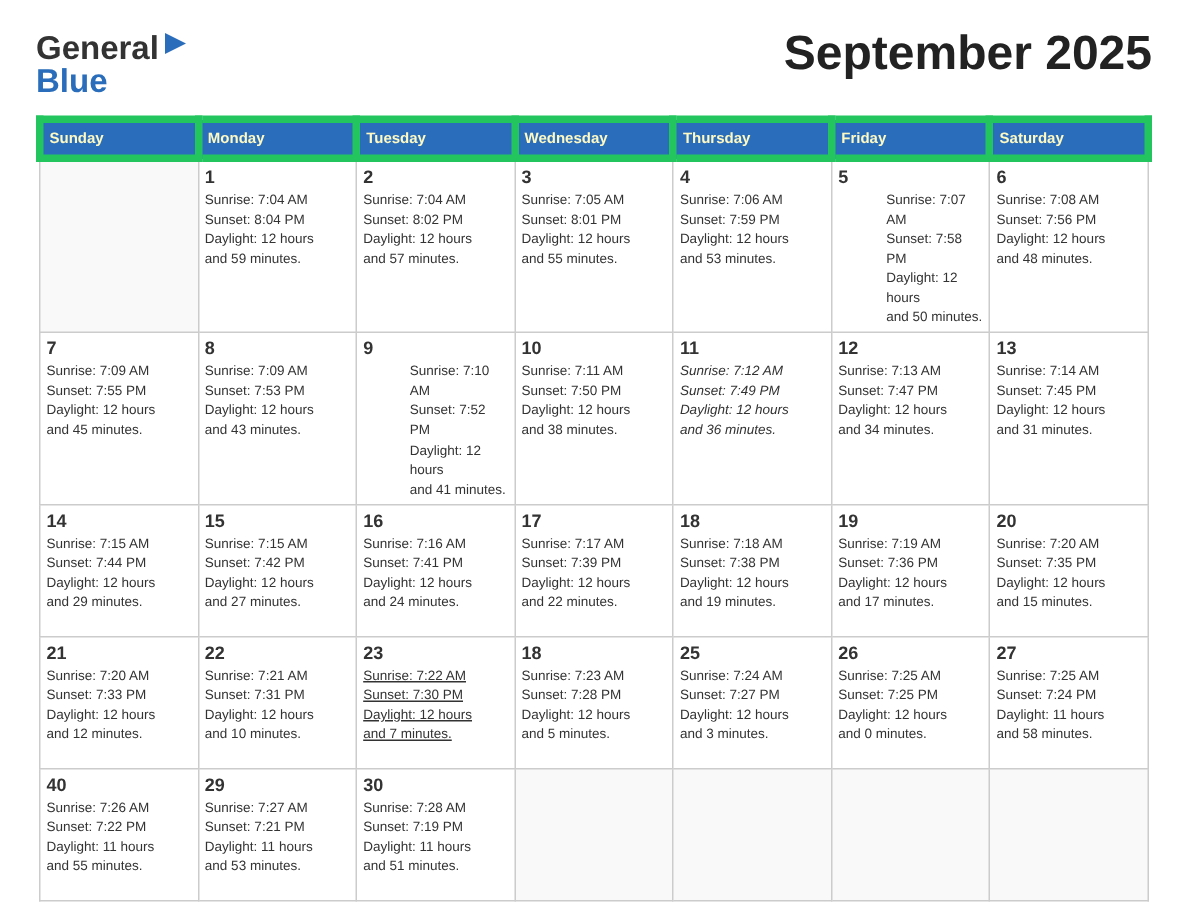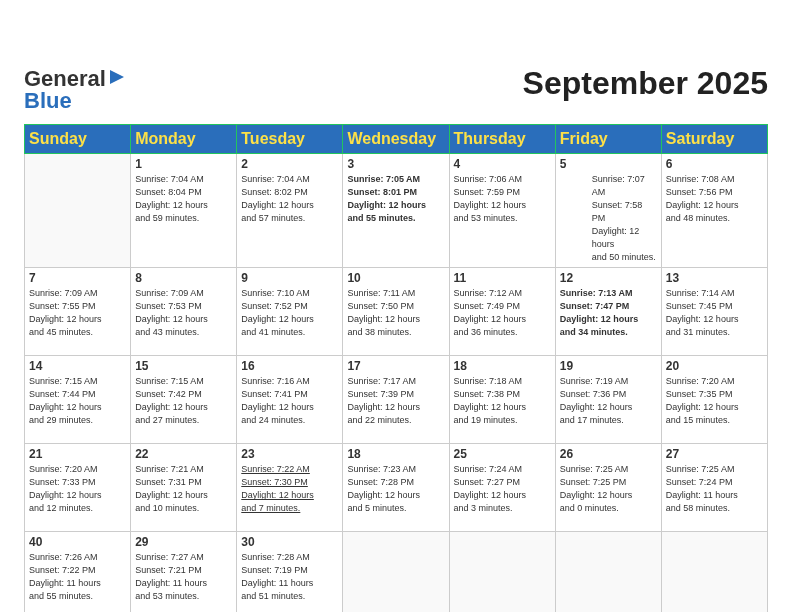--- a/index.html
+++ b/index.html
@@ -15,21 +15,20 @@
       height: 612px;
       padding: 18px 24px 12px 24px;
       display: flex;
       flex-direction: column;
     }
     .header {
       display: flex;
       justify-content: space-between;
       align-items: flex-start;
       margin-bottom: 10px;
-      margin-top: 48px;
     }
     .logo {
       display: flex;
       flex-direction: column;
       align-items: flex-start;
     }
     .logo-top {
       display: flex;
       align-items: center;
     }
@@ -49,26 +48,26 @@
     }
     .calendar {
       flex: 1;
       border: 1px solid #ccc;
       border-collapse: collapse;
       width: 100%;
       table-layout: fixed;
     }
     .calendar th {
       background-color: #2a6ebb;
-      color: #fde047;
-      font-size: 16px;
+      color: #fef9c3;
+      font-size: 10px;
       font-weight: bold;
       padding: 5px 4px;
       text-align: left;
-      border: 1px solid #22c55e;
+      border: 5px solid #22c55e;
     }
     .calendar td {
       vertical-align: top;
       border: 1px solid #ccc;
       padding: 3px 4px;
       font-size: 9.5px;
       color: #333;
       width: calc(100% / 7);
       height: 88px;
     }
@@ -134,21 +133,21 @@
           </td>
           <td>
             <span class="day-num">2</span>
             <div class="cell-info" style="white-space: pre-line;">Sunrise: 7:04 AM
 Sunset: 8:02 PM
 Daylight: 12 hours
 and 57 minutes.</div>
           </td>
           <td>
             <span class="day-num">3</span>
-            <div class="cell-info" style="white-space: pre-line; font-weight: bold;">Sunrise: 7:05 AM
+            <div class="cell-info" style="white-space: pre-line;">Sunrise: 7:05 AM
 Sunset: 8:01 PM
 Daylight: 12 hours
 and 55 minutes.</div>
           </td>
           <td>
             <span class="day-num">4</span>
             <div class="cell-info" style="white-space: pre-line;">Sunrise: 7:06 AM
 Sunset: 7:59 PM
 Daylight: 12 hours
 and 53 minutes.</div>
@@ -178,42 +177,42 @@
           </td>
           <td>
             <span class="day-num">8</span>
             <div class="cell-info" style="white-space: pre-line;">Sunrise: 7:09 AM
 Sunset: 7:53 PM
 Daylight: 12 hours
 and 43 minutes.</div>
           </td>
           <td>
             <span class="day-num">9</span>
-            <div class="cell-info" style="white-space: pre-line;">Sunrise: 7:10 AM
+            <div class="cell-info" style="white-space: pre-line; margin-left: 31px;">Sunrise: 7:10 AM
 Sunset: 7:52 PM
 Daylight: 12 hours
 and 41 minutes.</div>
           </td>
           <td>
             <span class="day-num">10</span>
             <div class="cell-info" style="white-space: pre-line;">Sunrise: 7:11 AM
 Sunset: 7:50 PM
 Daylight: 12 hours
 and 38 minutes.</div>
           </td>
           <td>
             <span class="day-num">11</span>
-            <div class="cell-info" style="white-space: pre-line;">Sunrise: 7:12 AM
+            <div class="cell-info" style="white-space: pre-line; font-style: italic;">Sunrise: 7:12 AM
 Sunset: 7:49 PM
 Daylight: 12 hours
 and 36 minutes.</div>
           </td>
           <td>
             <span class="day-num">12</span>
-            <div class="cell-info" style="white-space: pre-line; font-weight: bold;">Sunrise: 7:13 AM
+            <div class="cell-info" style="white-space: pre-line;">Sunrise: 7:13 AM
 Sunset: 7:47 PM
 Daylight: 12 hours
 and 34 minutes.</div>
           </td>
           <td>
             <span class="day-num">13</span>
             <div class="cell-info" style="white-space: pre-line;">Sunrise: 7:14 AM
 Sunset: 7:45 PM
 Daylight: 12 hours
 and 31 minutes.</div>

